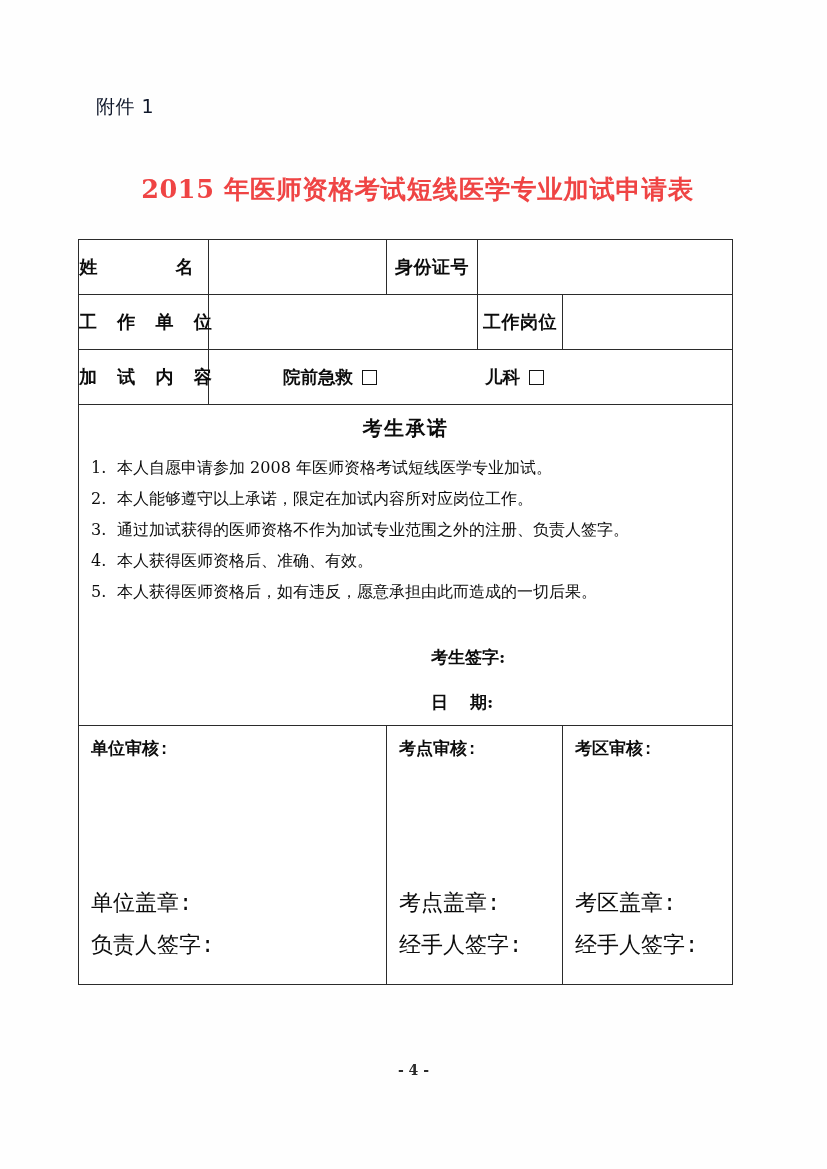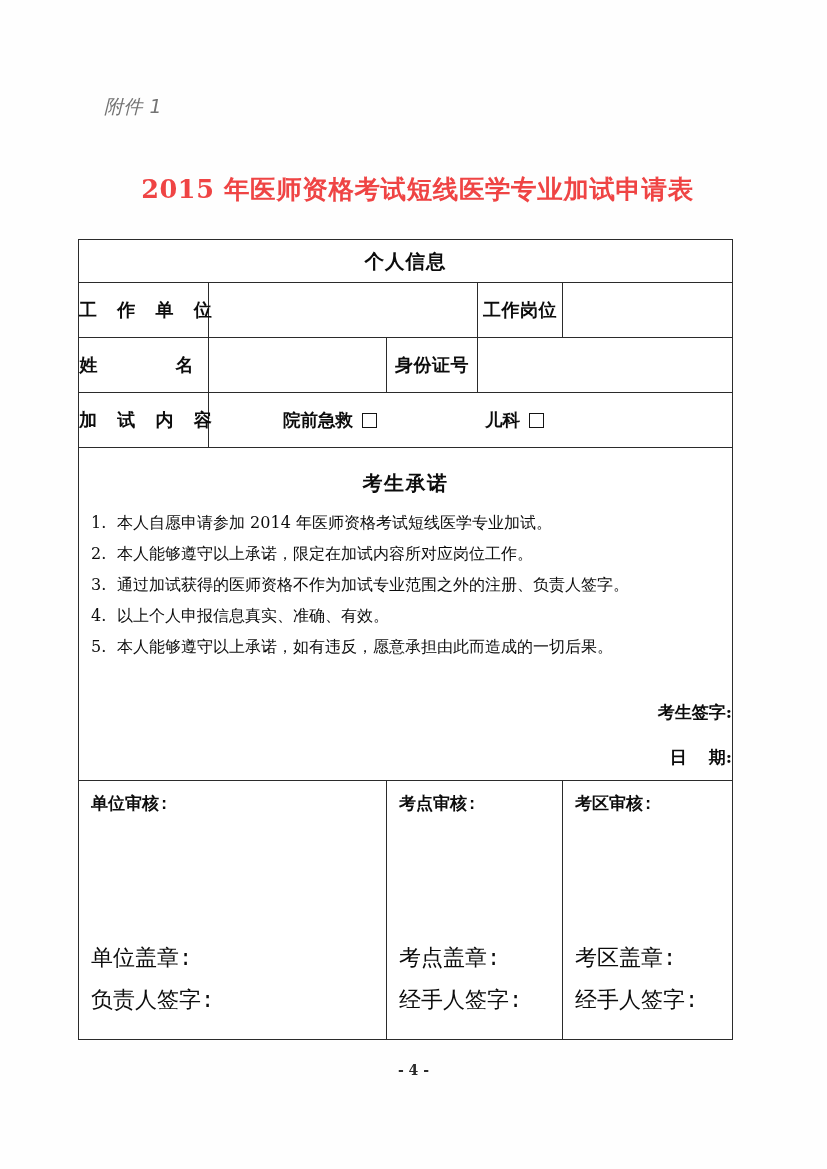--- a/index.html
+++ b/index.html
@@ -17,27 +17,26 @@
     width: 827px;
     height: 1169px;
     background: #fefefe;
     overflow: hidden;
     margin: 0 auto;
   }
 
   
   .attach-label {
     position: absolute;
-    left: 104px;
+    left: 96px;
     top: 94px;
     font-size: 19px;
     font-family: "DejaVu Sans", "Liberation Sans", sans-serif;
     letter-spacing: 0.5px;
-    color: #737373;
-    font-style: italic;
+    color: #0f172a;
   }
 
   
   .doc-title {
     position: absolute;
     left: 4px;
     top: 172px;
     width: 827px;
     text-align: center;
     font-family: "DejaVu Serif", "Liberation Serif", serif;
@@ -115,21 +114,21 @@
   .pledge-cell {
     padding: 0;
     height: 286px;
     vertical-align: top;
   }
   .pledge-title {
     text-align: center;
     font-weight: bold;
     font-size: 20px;
     letter-spacing: 1.5px;
-    margin-top: 22px;
+    margin-top: 10px;
     margin-bottom: 10px;
   }
   .pledge-list {
     margin: 0;
     padding: 0 18px 0 12px;
     list-style: none;
   }
   .pledge-item {
     font-size: 16px;
     line-height: 31px;
@@ -142,21 +141,21 @@
     width: 26px;
     flex: 0 0 26px;
     font-family: "DejaVu Serif", "Liberation Serif", serif;
   }
   .sign-area {
     margin-top: 28px;
     padding-left: 352px;
     font-weight: bold;
     font-size: 17px;
   }
-  .sign-line { line-height: 45px; white-space: nowrap; text-align: right; }
+  .sign-line { line-height: 45px; white-space: nowrap; }
   .date-gap { letter-spacing: 22px; }
 
   
   .review-cell {
     height: 258px;
     vertical-align: top;
     position: relative;
     padding: 0;
   }
   .review-inner {
@@ -207,36 +206,33 @@
   <table class="form-table">
     <colgroup>
       <col style="width:130px">
       <col style="width:178px">
       <col style="width:91px">
       <col style="width:85px">
       <col style="width:170px">
     </colgroup>
     <tbody>
 
-      <tr>
-        <td class="sec-head" colspan="5">个人信息</td>
+
+      <tr>
+        <td class="row-label spaced-2">姓　　名</td>
+        <td class="blank-cell"></td>
+        <td class="row-label">身份证号</td>
+        <td class="blank-cell" colspan="2"></td>
       </tr>
 
       <tr>
         <td class="row-label spaced-4">工 作 单 位</td>
         <td class="blank-cell" colspan="2"></td>
         <td class="row-label">工作岗位</td>
         <td class="blank-cell"></td>
-      </tr>
-
-      <tr>
-        <td class="row-label spaced-2">姓　　名</td>
-        <td class="blank-cell"></td>
-        <td class="row-label">身份证号</td>
-        <td class="blank-cell" colspan="2"></td>
       </tr>
 
       <tr>
         <td class="row-label spaced-4">加 试 内 容</td>
         <td class="opts" colspan="4">
           <label class="opt opt-1">
             <span>院前急救</span>
             <span class="checkbox"></span>
           </label>
           <label class="opt opt-2">
@@ -246,37 +242,37 @@
         </td>
       </tr>
 
       <tr>
         <td class="pledge-cell" colspan="5">
           <div class="pledge-title">考生承诺</div>
 
           <div class="pledge-list">
             <div class="pledge-item">
               <span class="pledge-num">1.</span>
-              <span>本人自愿申请参加 2014 年医师资格考试短线医学专业加试。</span>
+              <span>本人自愿申请参加 2008 年医师资格考试短线医学专业加试。</span>
             </div>
             <div class="pledge-item">
               <span class="pledge-num">2.</span>
               <span>本人能够遵守以上承诺，限定在加试内容所对应岗位工作。</span>
             </div>
             <div class="pledge-item">
               <span class="pledge-num">3.</span>
               <span>通过加试获得的医师资格不作为加试专业范围之外的注册、负责人签字。</span>
             </div>
             <div class="pledge-item">
               <span class="pledge-num">4.</span>
-              <span>以上个人申报信息真实、准确、有效。</span>
+              <span>本人获得医师资格后、准确、有效。</span>
             </div>
             <div class="pledge-item">
               <span class="pledge-num">5.</span>
-              <span>本人能够遵守以上承诺，如有违反，愿意承担由此而造成的一切后果。</span>
+              <span>本人获得医师资格后，如有违反，愿意承担由此而造成的一切后果。</span>
             </div>
           </div>
 
           <div class="sign-area">
             <div class="sign-line">考生签字:</div>
             <div class="sign-line">
               <span class="date-gap">日</span><span>期:</span>
             </div>
           </div>
         </td>

